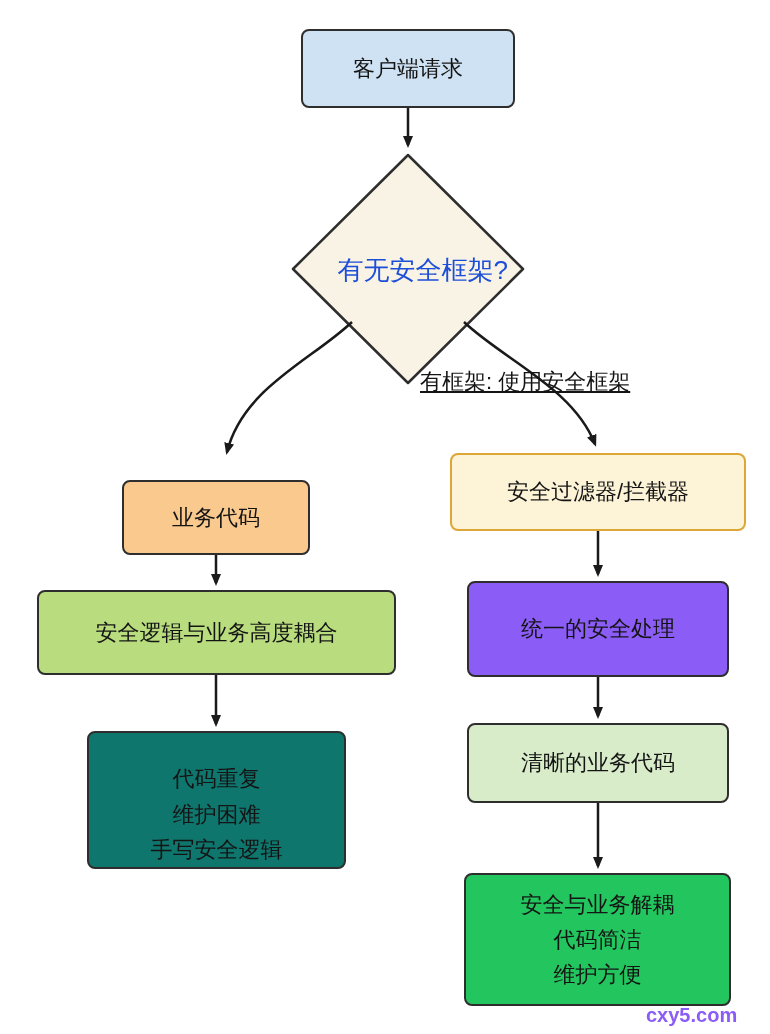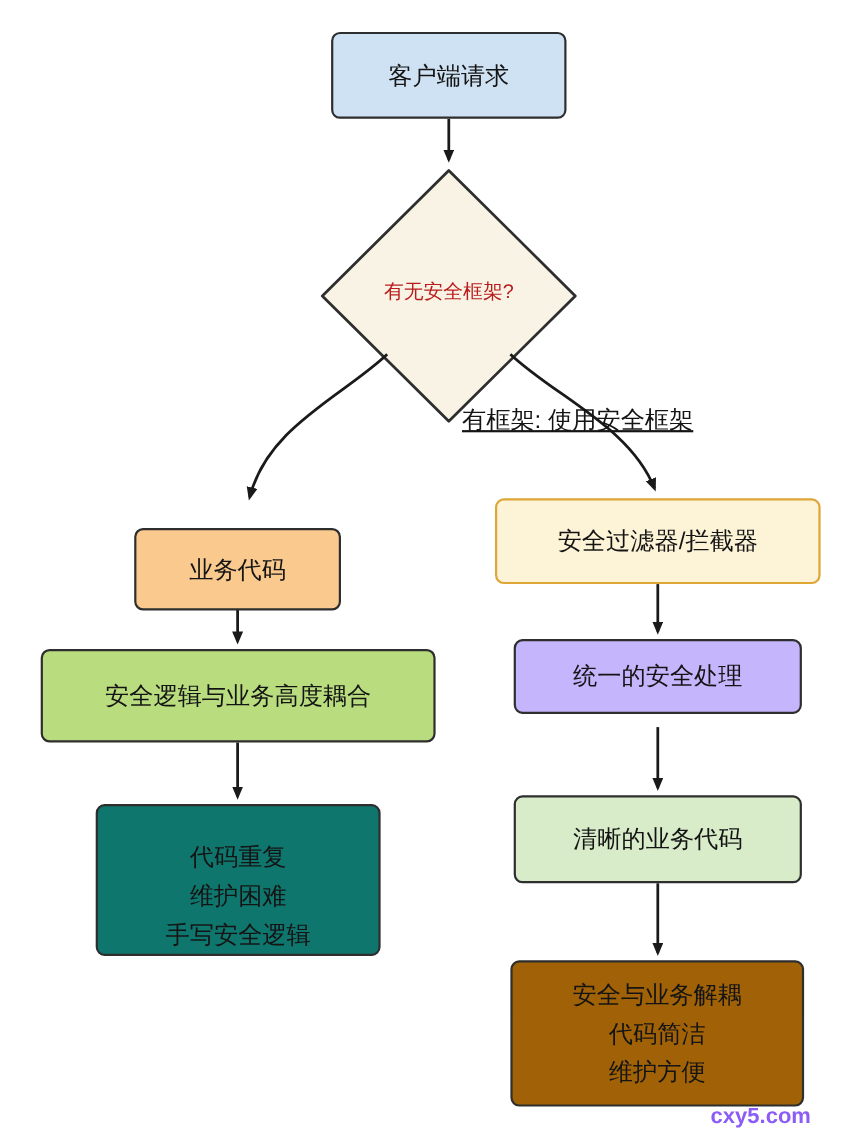--- a/index.html
+++ b/index.html
@@ -34,31 +34,31 @@
     font-size: 22px;
     line-height: 1.6;
     color: #141414;
     z-index: 2;
   }
   .node-client   { left: 301px; top: 29px;  width: 214px; height: 79px;  background: #cfe2f3; }
   .node-business { left: 122px; top: 480px; width: 188px; height: 75px;  background: #f9c98e; }
   .node-coupled  { left: 37px;  top: 590px; width: 359px; height: 85px;  background: #b9dd7e; }
   .node-problems { left: 87px;  top: 731px; width: 259px; height: 138px; background: #0f766e; justify-content: flex-end; }
   .node-filter   { left: 450px; top: 453px; width: 296px; height: 78px;  background: #fdf3d7; border-color: #dda637; }
-  .node-unified  { left: 467px; top: 581px; width: 262px; height: 68px;  background: #c4b5fd; }
+  .node-unified  { left: 467px; top: 581px; width: 262px; height: 96px;  background: #8b5cf6; }
   .node-clear    { left: 467px; top: 723px; width: 262px; height: 80px;  background: #d8ecca; }
-  .node-decoupled{ left: 464px; top: 873px; width: 267px; height: 133px; background: #a16207; }
+  .node-decoupled{ left: 464px; top: 873px; width: 267px; height: 133px; background: #22c55e; }
 
   .diamond-label {
     position: absolute;
     left: 308px; top: 253px;
     width: 200px;
-    text-align: center;
-    font-size: 18px;
-    color: #b91c1c;
+    text-align: right;
+    font-size: 26px;
+    color: #1d4ed8;
     z-index: 2;
   }
   .edge-label {
     position: absolute;
     font-size: 22px;
     color: #141414;
     white-space: nowrap;
     z-index: 3;
   }
   .edge-label-left  { left: 128px; top: 367px; }

